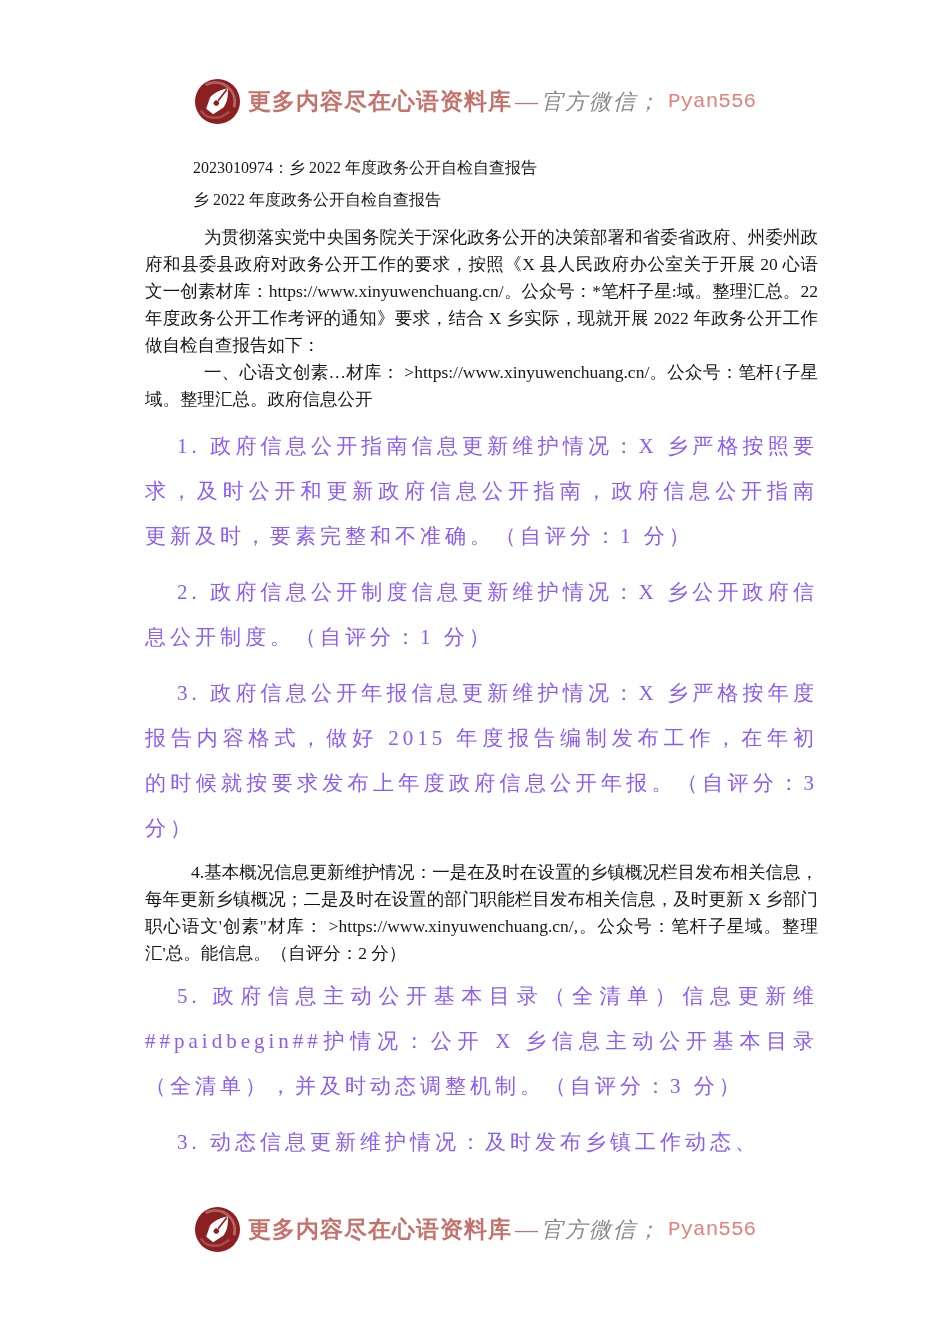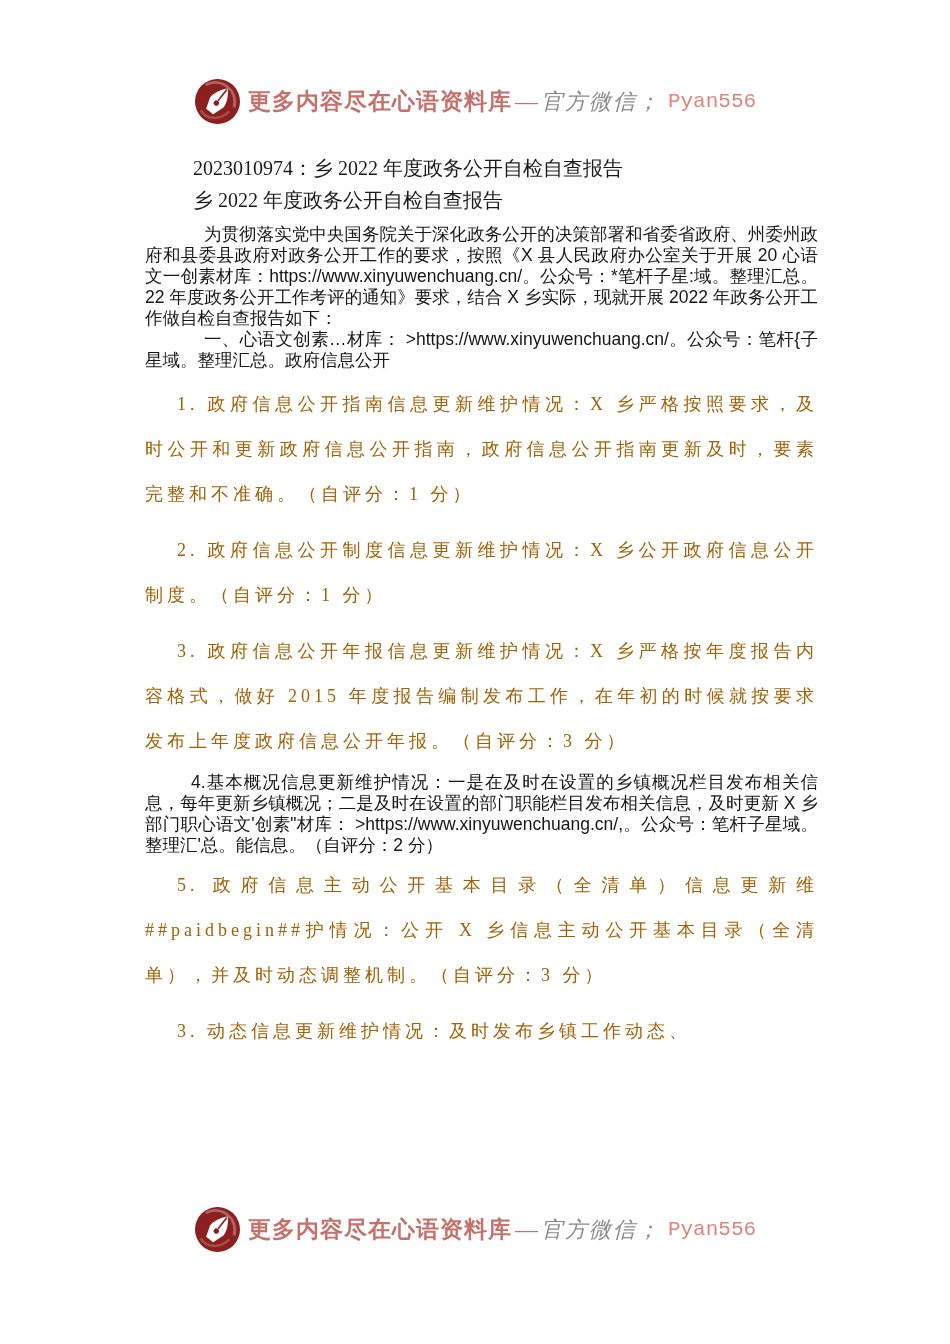--- a/index.html
+++ b/index.html
@@ -53,47 +53,47 @@
   }
 
   
   .doc {
     padding: 152px 132px 0 145px;
     font-family: "Liberation Serif", "DejaVu Serif", serif;
   }
   .title {
     margin: 0;
     font-family: "Liberation Serif", "DejaVu Serif", serif;
-    font-size: 20px;
+    font-size: 16px;
     font-weight: 500;
     line-height: 32px;
     text-indent: 48px;
   }
   .title-2 { }
 
   .para-small {
     margin: 0;
-    font-family: Liberation Sans, sans-serif;
+    font-family: Liberation Serif, serif;
     font-size: 17.5px;
-    line-height: 21px;
+    line-height: 27px;
     text-align: justify;
     text-indent: 59px;
     color: #161616;
   }
   .p-intro { margin-top: 8px; }
 
   .para-large {
     margin: 11px 0 0 0;
     font-family: "Liberation Serif", "DejaVu Serif", serif;
-    font-size: 18px;
+    font-size: 21px;
     line-height: 45px;
     letter-spacing: 4px;
     text-align: justify;
     text-indent: 32px;
-    color: #a16207;
+    color: #8b5cf6;
   }
   .para-item4 {
     margin-top: 8px;
     text-indent: 46px;
   }
   .p-after-small { margin-top: 7px; }
 </style>
 </head>
 <body>
 

